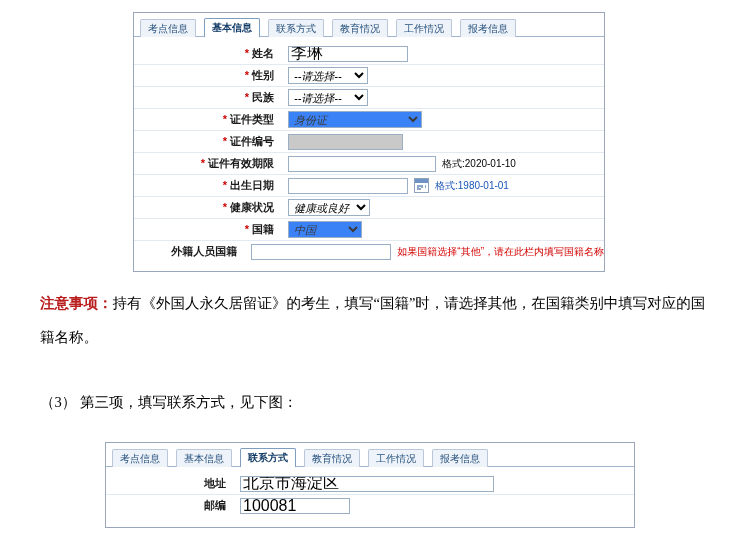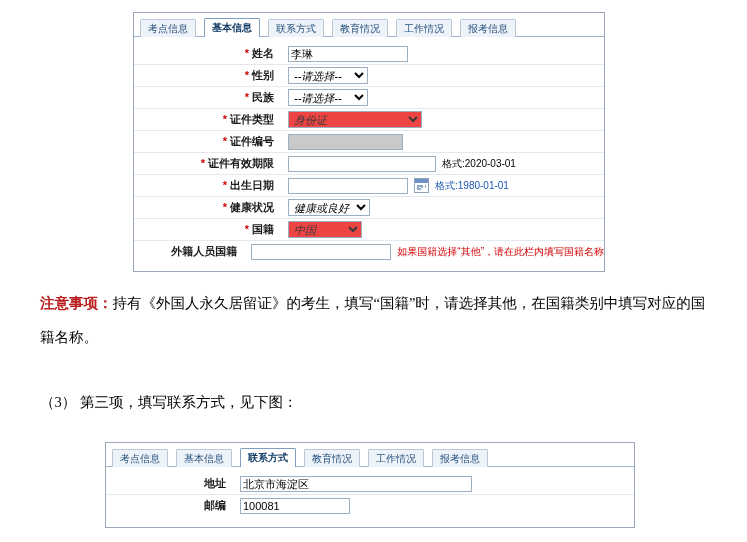--- a/index.html
+++ b/index.html
@@ -83,21 +83,21 @@
   .fctrl {
     flex: 1;
     display: flex;
     align-items: center;
     gap: 6px;
     padding-left: 4px;
   }
 
   input.txt {
     font-family: "Liberation Sans", sans-serif;
-    font-size: 11px;
+    font-size: 16px;
     height: 16px;
     line-height: 16px;
     padding: 3px 2px;
     border: 1px solid #9aaec4;
     background: #ffffff;
     box-sizing: border-box;
     color: #000;
   }
   input.txt.disabled-gray {
     background: #c9c9c9;
@@ -108,21 +108,21 @@
     font-size: 11px;
     height: 17px;
     border: 1px solid #9aaec4;
     background: #ffffff;
     box-sizing: border-box;
     color: #000;
     padding: 0 1px;
     font-style: italic;
   }
   select.sel.gray {
-    background: #ef4444;
+    background: #3b82f6;
     color: #3a3a3a;
   }
   .note-red {
     font-size: 10px;
     color: #d40000;
     white-space: nowrap;
   }
   .fmt-note {
     font-size: 10px;
     color: #000;
@@ -208,21 +208,21 @@
       <div class="frow">
         <div class="flabel"><span class="req">*</span><span>证件编号</span></div>
         <div class="fctrl">
           <input type="text" class="txt disabled-gray" style="width: 115px;">
         </div>
       </div>
       <div class="frow">
         <div class="flabel"><span class="req">*</span><span>证件有效期限</span></div>
         <div class="fctrl">
           <input type="text" class="txt" style="width: 148px;">
-          <span class="fmt-note">格式:2020-03-01</span>
+          <span class="fmt-note">格式:2020-01-10</span>
         </div>
       </div>
       <div class="frow">
         <div class="flabel"><span class="req">*</span><span>出生日期</span></div>
         <div class="fctrl">
           <input type="text" class="txt" style="width: 120px;">
           <span class="cal-icon"></span>
           <span class="fmt-note blue">格式:1980-01-01</span>
         </div>
       </div>
@@ -262,21 +262,21 @@
       <div class="tab">基本信息</div>
       <div class="tab active">联系方式</div>
       <div class="tab">教育情况</div>
       <div class="tab">工作情况</div>
       <div class="tab">报考信息</div>
     </div>
   <div class="form-body">
       <div class="frow">
         <div class="flabel"><span>地址</span></div>
         <div class="fctrl">
-          <input type="text" class="txt" value="北京市海淀区" style="width: 232px;">
+          <input type="text" class="txt" value="北京市海淀区" style="width: 254px;">
         </div>
       </div>
       <div class="frow">
         <div class="flabel"><span>邮编</span></div>
         <div class="fctrl">
           <input type="text" class="txt" value="100081" style="width: 110px;">
         </div>
       </div>
     </div>
 </div>

